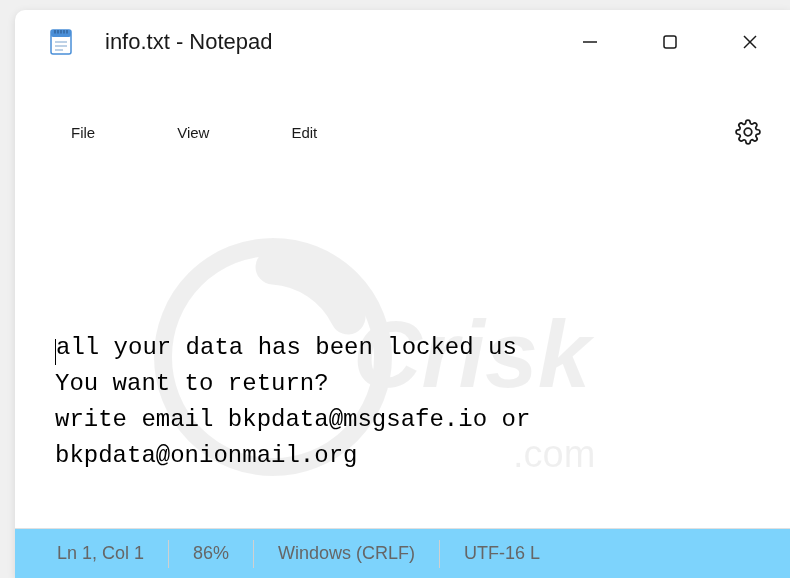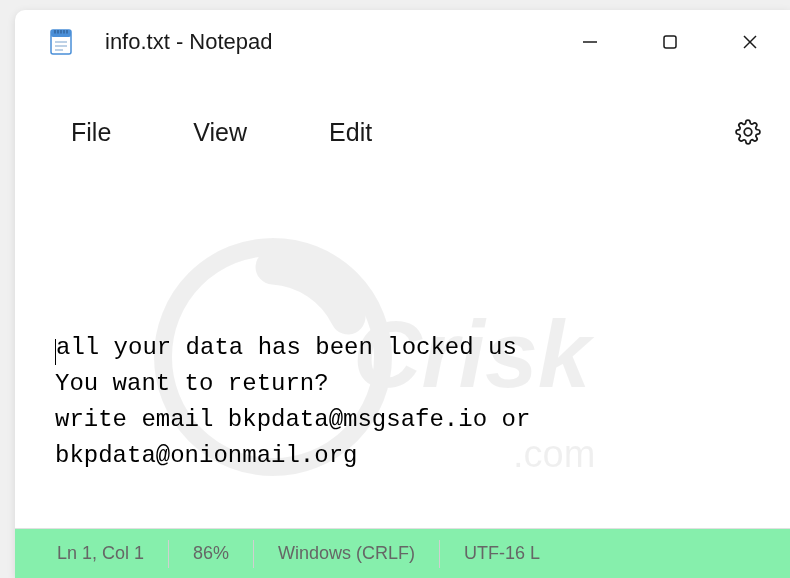--- a/index.html
+++ b/index.html
@@ -59,21 +59,21 @@
       cursor: pointer;
     }
     .menubar {
       height: 60px;
       display: flex;
       align-items: center;
       padding-left: 40px;
       padding-right: 20px;
     }
     .menu-item {
-      font-size: 25px;
+      font-size: 15px;
       color: #1a1a1a;
       padding: 8px 16px;
       margin-right: 50px;
       cursor: pointer;
       border-radius: 4px;
     }
     .menu-spacer {
       flex: 1;
     }
     .settings-btn {
@@ -118,21 +118,21 @@
       display: inline-block;
       width: 1px;
       height: 26px;
       background: #000;
       vertical-align: text-bottom;
       position: relative;
       top: 4px;
     }
     .statusbar {
       height: 50px;
-      background: #86efac;
+      background: #7dd3fc;
       border-top: 1px solid #e0e0e0;
       display: flex;
       align-items: center;
       font-size: 18px;
       color: #666;
     }
     .status-item {
       padding: 0 24px;
       border-right: 1.5px solid #d0d0d0;
       height: 28px;

